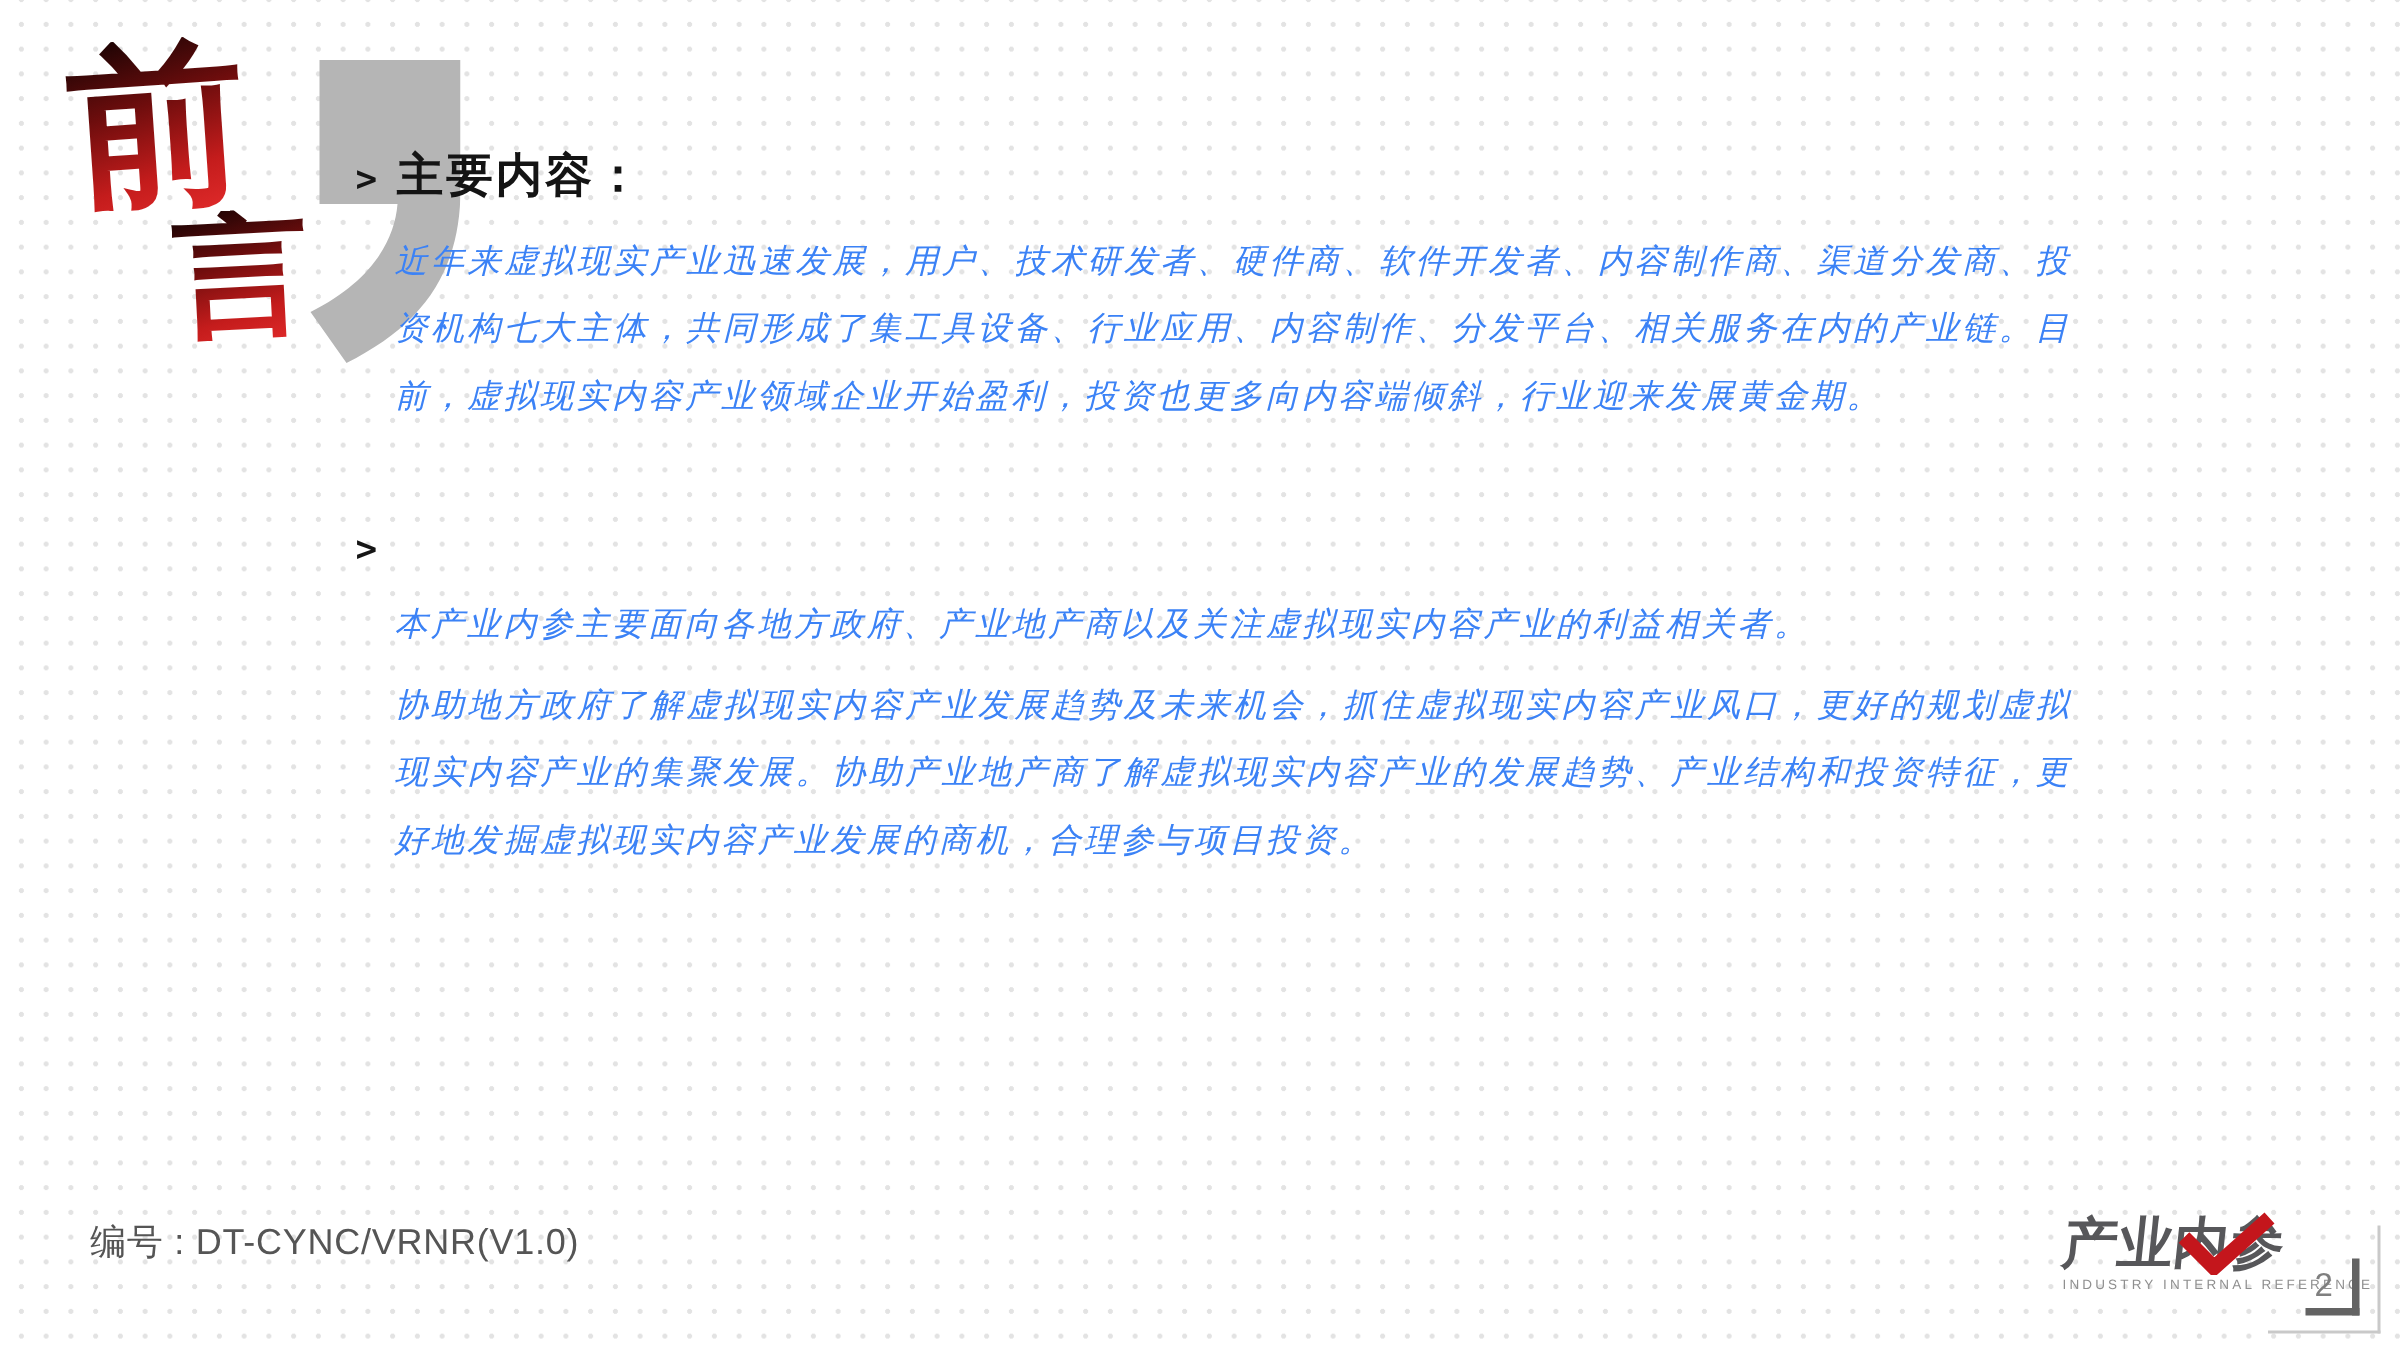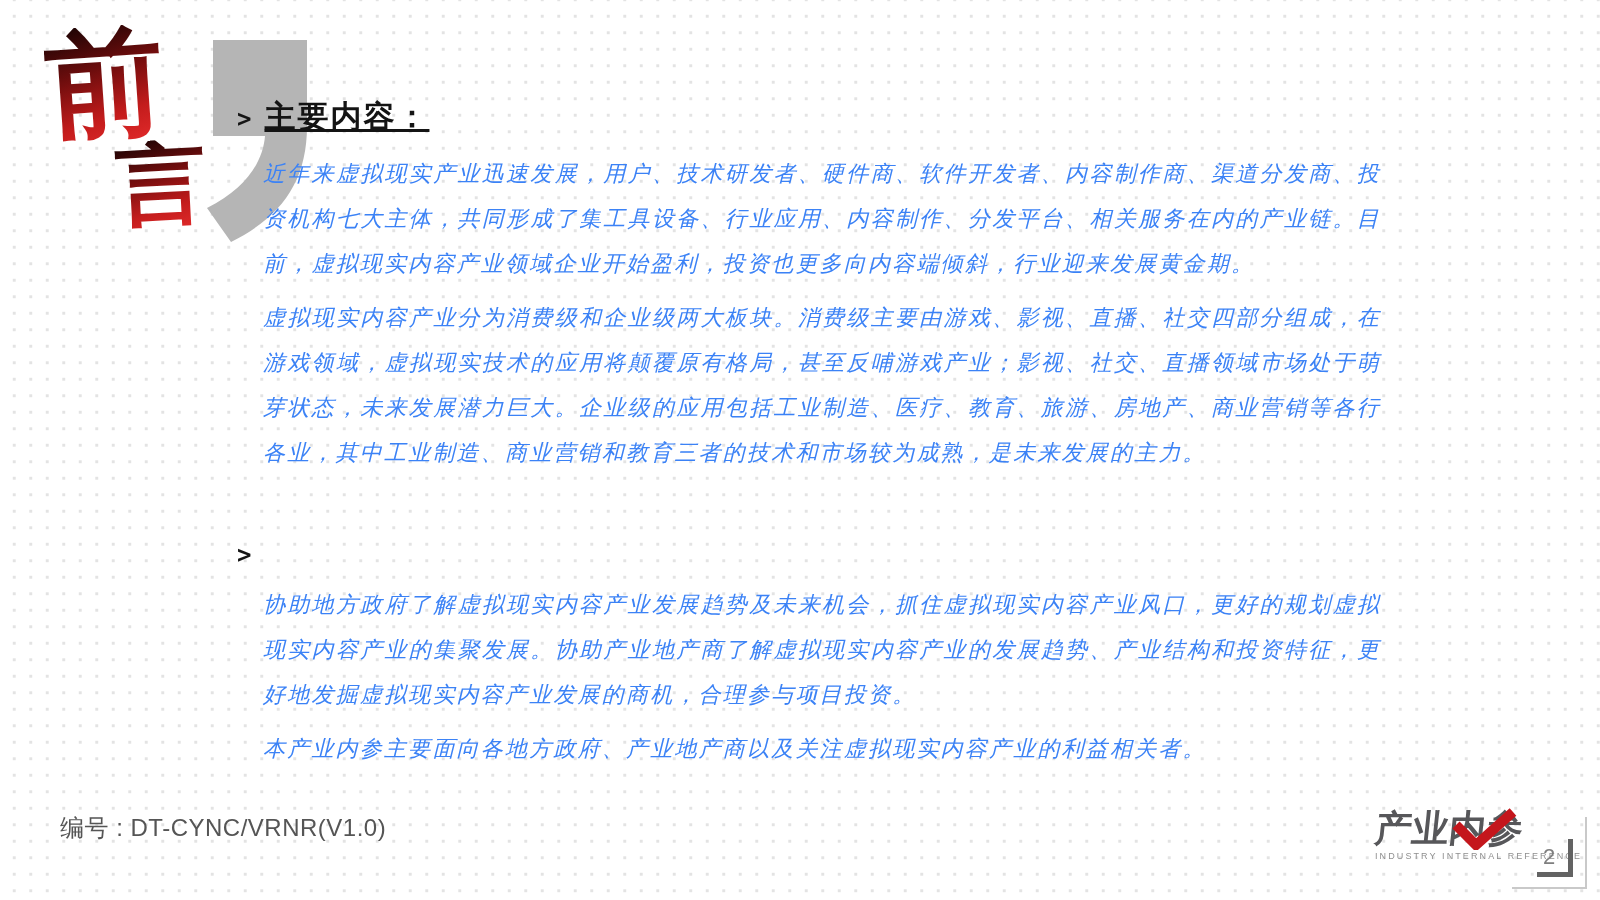--- a/index.html
+++ b/index.html
@@ -42,21 +42,20 @@
   
   .content { position:absolute; left:237px; top:96px; width:1150px; }
   .heading-row { display:flex; align-items:baseline; gap:13px; }
   .marker {
     font-family:"DejaVu Sans Mono", monospace;
     font-size:24px; font-weight:bold; color:#151515;
   }
   .heading-row h2 {
     margin:0; font-size:31px; font-weight:bold; color:#141414;
     letter-spacing:2px;
-    text-decoration:underline;
   }
   .content p {
     margin:13px 0 0 26px; width:1118px;
     font-size:22px; line-height:45px; letter-spacing:2.2px;
     color:#3b82f6; text-align:justify;font-style:italic;
   }
   .content p + p { margin-top:9px; }
   .sec2 { margin-top:66px; }
 
   
@@ -110,29 +109,28 @@
   <div class="cal cal-1">前</div>
   <div class="cal cal-2">言</div>
 
   <main class="content">
     <section>
       <div class="heading-row">
         <span class="marker">&gt;</span>
         <h2>主要内容：</h2>
       </div>
       <p>近年来虚拟现实产业迅速发展，用户、技术研发者、硬件商、软件开发者、内容制作商、渠道分发商、投资机构七大主体，共同形成了集工具设备、行业应用、内容制作、分发平台、相关服务在内的产业链。目前，虚拟现实内容产业领域企业开始盈利，投资也更多向内容端倾斜，行业迎来发展黄金期。</p>
-      <p>虚拟现实内容产业分为消费级和企业级两大板块。消费级主要由游戏、影视、直播、社交四部分组成，在游戏领域，虚拟现实技术的应用将颠覆原有格局，甚至反哺游戏产业；影视、社交、直播领域市场处于萌芽状态，未来发展潜力巨大。企业级的应用包括工业制造、医疗、教育、旅游、房地产、商业营销等各行各业，其中工业制造、商业营销和教育三者的技术和市场较为成熟，是未来发展的主力。</p>
     </section>
 
     <section class="sec2">
       <div class="heading-row">
         <span class="marker">&gt;</span>
       </div>
+      <p>本产业内参主要面向各地方政府、产业地产商以及关注虚拟现实内容产业的利益相关者。</p>
       <p>协助地方政府了解虚拟现实内容产业发展趋势及未来机会，抓住虚拟现实内容产业风口，更好的规划虚拟现实内容产业的集聚发展。协助产业地产商了解虚拟现实内容产业的发展趋势、产业结构和投资特征，更好地发掘虚拟现实内容产业发展的商机，合理参与项目投资。</p>
-      <p>本产业内参主要面向各地方政府、产业地产商以及关注虚拟现实内容产业的利益相关者。</p>
     </section>
   </main>
 
   <div class="doc-number">编号 : DT-CYNC/VRNR(V1.0)</div>
 
   <div class="logo">
     <div class="logo-cn">产业内参</div>
     <svg class="logo-check" viewBox="0 0 68 42" aria-hidden="true">
       <path d="M5 17 L25 37 L62 4"></path>
     </svg>

